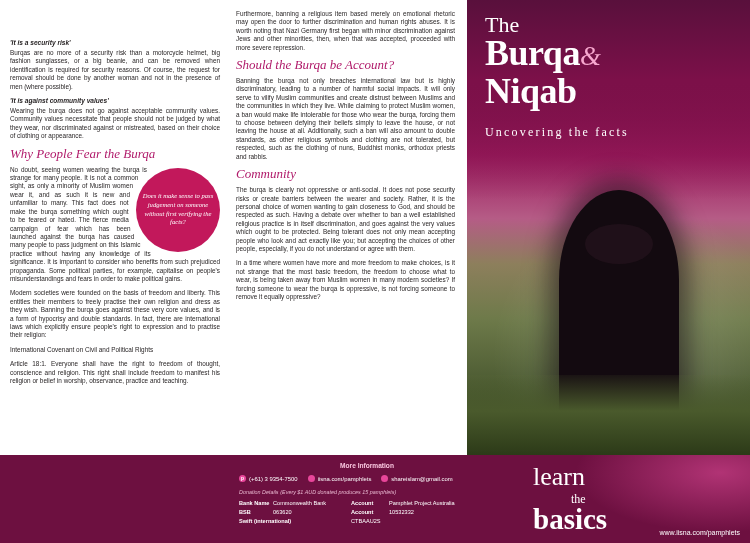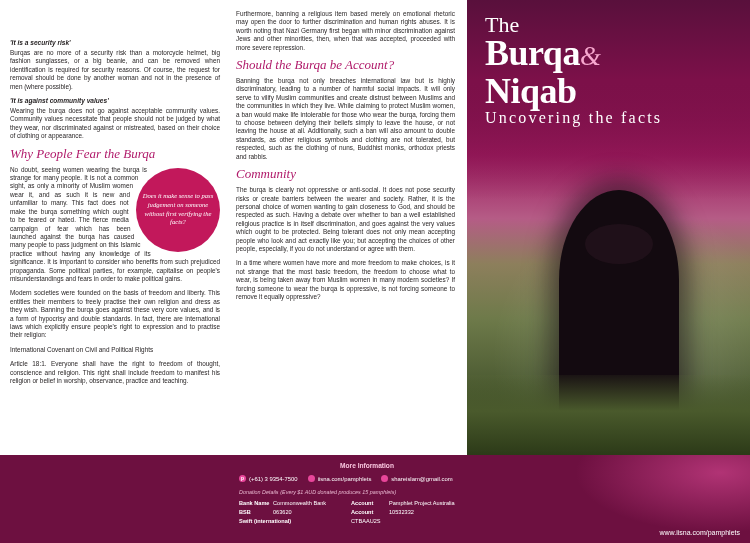--- a/index.html
+++ b/index.html
@@ -96,21 +96,22 @@
     font-family:"Liberation Serif", serif;
     color:#ffffff;font-size:22px;line-height:22px;margin-bottom:0px;
   }
   .cover-title{
     font-family:"Liberation Serif", serif;
     color:#ffffff;font-weight:bold;font-size:36px;line-height:35px;
     letter-spacing:-0.5px;
   }
   .amp{font-style:italic;font-weight:normal;font-size:27px;color:#f7a8cf;}
   .cover-sub{
-    color:#ffffff;font-size:16px;letter-spacing:2.2px;
+    margin-top:16px;
+    color:#ffffff;font-size:12px;letter-spacing:2.2px;
     font-family:"Liberation Serif", serif;
   }
 
   
   .footer{
     position:absolute;left:0;bottom:0;width:750px;height:88px;
     background:#6d1040;
     color:#ffffff;
     display:flex;
   }
@@ -237,15 +238,20 @@
       <div class="bold">Account</div>
       <div>10532332</div>
 
       <div class="bold" style="grid-column:1 / span 2">Swift (international)</div>
       <div style="grid-column:3 / span 2">CTBAAU2S</div>
     </div>
   </div>
 
   <div class="footer-right">
     <div class="footer-swirl"></div>
+    <div class="learn">
+      <span>learn</span>
+      <span class="the">the</span>
+      <span class="basics">basics</span>
+    </div>
     <div class="site">www.iisna.com/pamphlets</div>
   </div>
 </div>
 
 </body></html>

